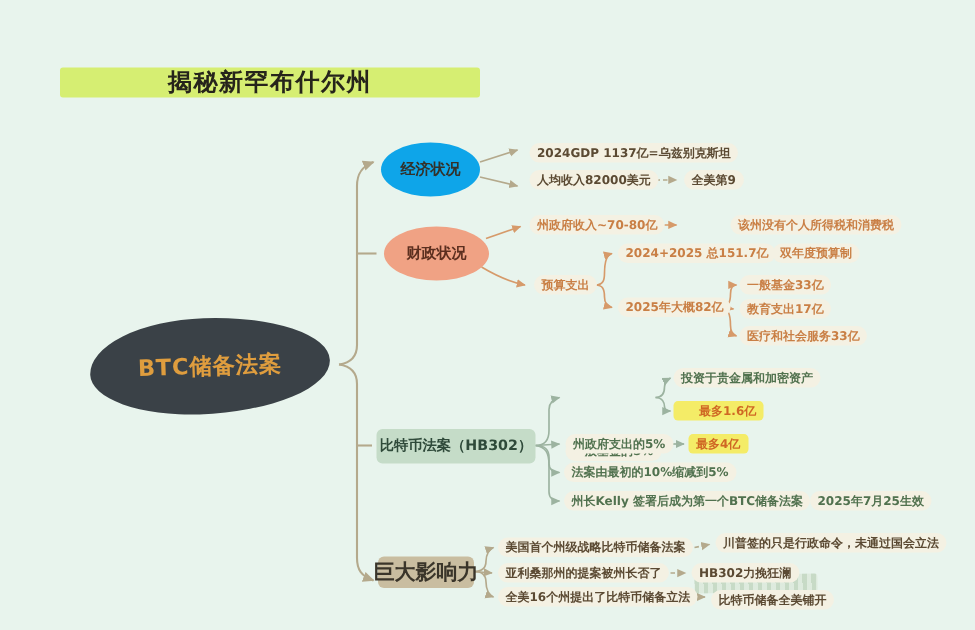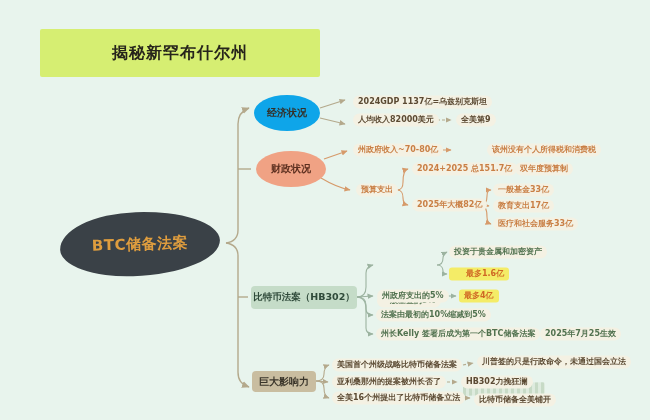--- a/index.html
+++ b/index.html
@@ -3,21 +3,21 @@
 <meta charset="utf-8">
 <style>
   html,body{margin:0;padding:0;}
   body{
     width:650px;height:420px;overflow:hidden;position:relative;
     background:#e8f4ed;
     font-family:"DejaVu Sans","Liberation Sans",sans-serif;
   }
   .abs{position:absolute;}
   #title{
-    left:40px;top:29px;width:280px;height:48px;
+    left:40px;top:45px;width:280px;height:20px;
     background:#d6ee72;border-radius:2px;
     display:flex;align-items:center;justify-content:center;
     font-size:16px;font-weight:700;color:#26241b;letter-spacing:1px;
   }
   #central{
     left:60px;top:212px;width:160px;height:64px;
     background:#3a4147;
     border-radius:48% 52% 55% 45% / 55% 48% 52% 45%;
     transform:rotate(-2deg);
     display:flex;align-items:center;justify-content:center;
@@ -28,21 +28,21 @@
     display:flex;align-items:center;justify-content:center;
     font-weight:700;font-size:10px;color:#33312a;
   }
   #economy{left:254px;top:95px;width:66px;height:36px;background:#0ea5e9;}
   #fiscal{left:256px;top:151px;width:70px;height:36px;background:#f0a284;color:#5c2f1f;}
   .box{
     display:flex;align-items:center;justify-content:center;
     font-weight:700;border-radius:4px;white-space:nowrap;
   }
   #bitcoin{left:251px;top:286px;width:106px;height:23px;background:#c5dcc8;color:#2f4a3a;font-size:9.5px;}
-  #influence{left:252px;top:371px;width:64px;height:21px;background:#c9bda0;color:#3a352a;font-size:10px;}
+  #influence{left:252px;top:371px;width:64px;height:21px;background:#c9bda0;color:#3a352a;font-size:14px;}
   .pill{
     background:#f4f1e3;border-radius:7px;padding:2px 5px;
     font-size:8px;font-weight:600;line-height:1.15;white-space:nowrap;
     color:#5b4a33;transform:translateY(-50%);
   }
   .pill.orange{color:#c97f45;}
   .pill.green{color:#51724f;}
   .pill.hl{background:#f4ec67;color:#cf6724;font-weight:700;border-radius:3px;}
   svg.links{left:0;top:0;pointer-events:none;}
   #washi{

